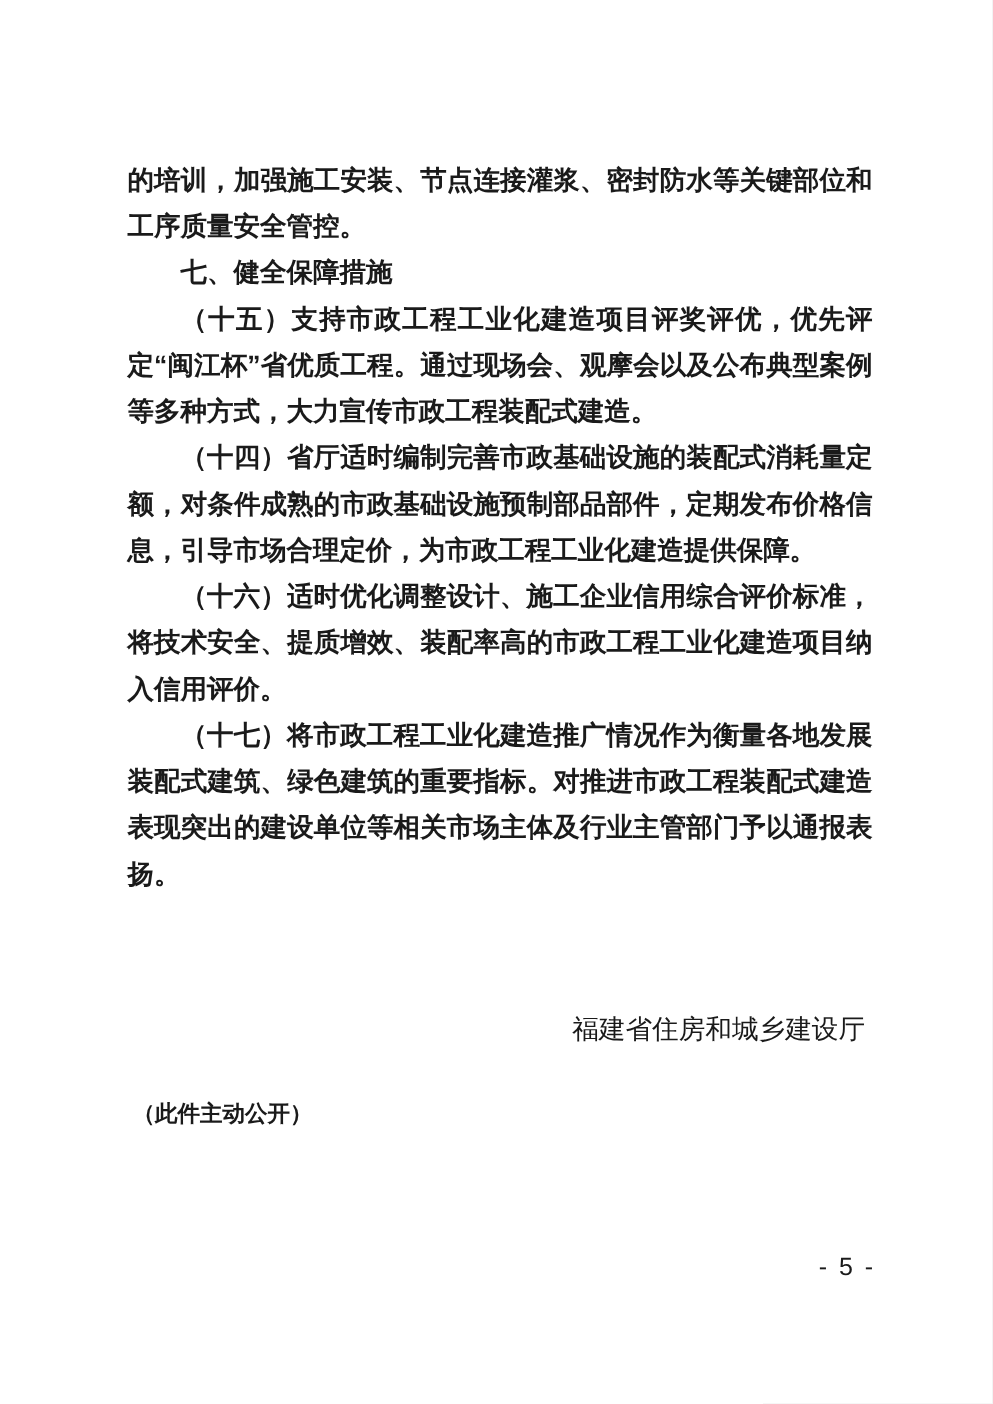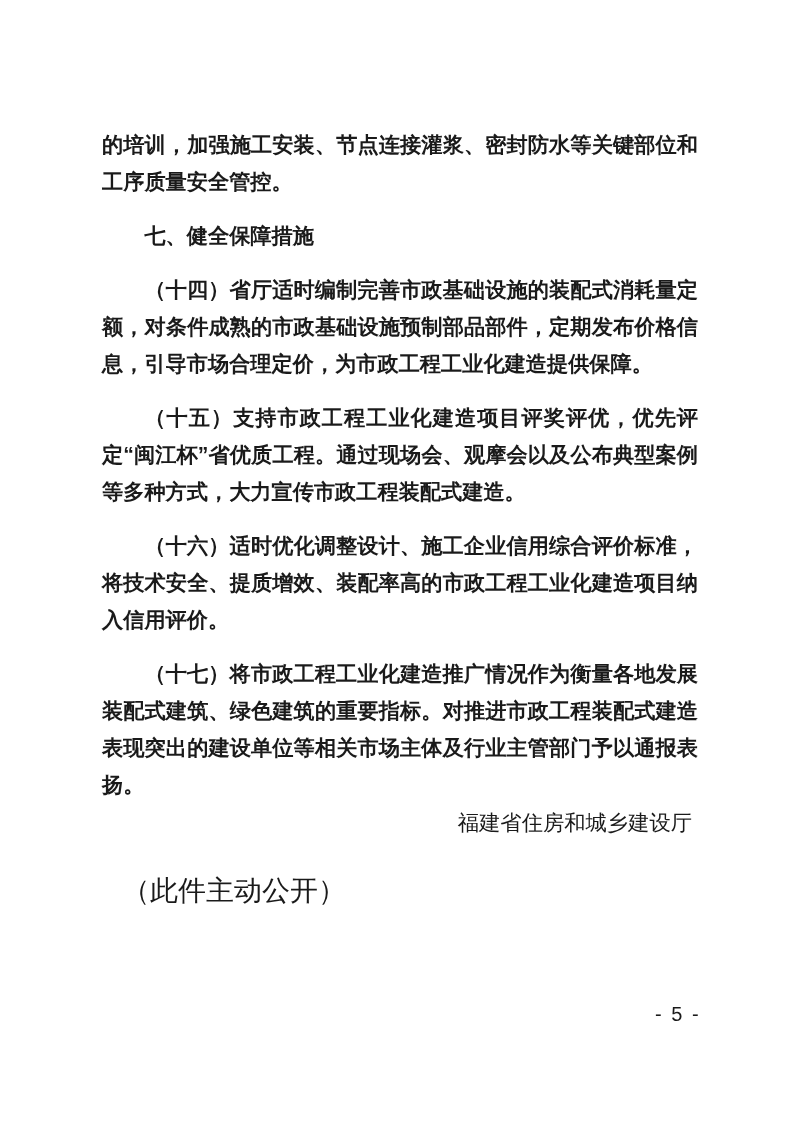--- a/index.html
+++ b/index.html
@@ -23,43 +23,43 @@
     top: 126px;
     width: 596px;
     font-family: "Liberation Sans", sans-serif;
     font-weight: 700;
     font-size: 21.2px;
     line-height: 37px;
     text-align: justify;
     color: #1a1a1a;
   }
   .doc-body p { margin: 0; }
-  .doc-body p.indent { text-indent: 2em; margin-top: 17px; }
+  .doc-body p.indent { text-indent: 2em; }
 
   
   .signature-block {
     position: absolute;
     left: 400px;
     top: 806px;
     width: 292px;
     text-align: right;
     font-family: "Liberation Serif", serif;
     font-weight: 400;
     font-size: 21.3px;
     line-height: 34px;
     color: #1a1a1a;
   }
 
   .publicity-note {
     position: absolute;
-    left: 122px;
+    left: 106px;
     top: 874px;
     font-family: "Liberation Serif", serif;
-    font-weight: 400;
-    font-size: 28px;
+    font-weight: 700;
+    font-size: 18px;
     line-height: 34px;
     color: #1a1a1a;
   }
 
   .page-number {
     position: absolute;
     left: 655px;
     top: 1003px;
     font-family: "Liberation Sans", sans-serif;
     font-weight: 400;
@@ -69,22 +69,22 @@
   }
 </style>
 </head>
 <body>
 
 <div class="page">
 
   <div class="doc-body">
     <p>的培训，加强施工安装、节点连接灌浆、密封防水等关键部位和工序质量安全管控。</p>
     <p class="indent">七、健全保障措施</p>
+    <p class="indent">（十五）支持市政工程工业化建造项目评奖评优，优先评定“闽江杯”省优质工程。通过现场会、观摩会以及公布典型案例等多种方式，大力宣传市政工程装配式建造。</p>
     <p class="indent">（十四）省厅适时编制完善市政基础设施的装配式消耗量定额，对条件成熟的市政基础设施预制部品部件，定期发布价格信息，引导市场合理定价，为市政工程工业化建造提供保障。</p>
-    <p class="indent">（十五）支持市政工程工业化建造项目评奖评优，优先评定“闽江杯”省优质工程。通过现场会、观摩会以及公布典型案例等多种方式，大力宣传市政工程装配式建造。</p>
     <p class="indent">（十六）适时优化调整设计、施工企业信用综合评价标准，将技术安全、提质增效、装配率高的市政工程工业化建造项目纳入信用评价。</p>
     <p class="indent">（十七）将市政工程工业化建造推广情况作为衡量各地发展装配式建筑、绿色建筑的重要指标。对推进市政工程装配式建造表现突出的建设单位等相关市场主体及行业主管部门予以通报表扬。</p>
   </div>
 
   <div class="signature-block">
     <div>福建省住房和城乡建设厅</div>
   </div>
 
   <div class="publicity-note">（此件主动公开）</div>
 

